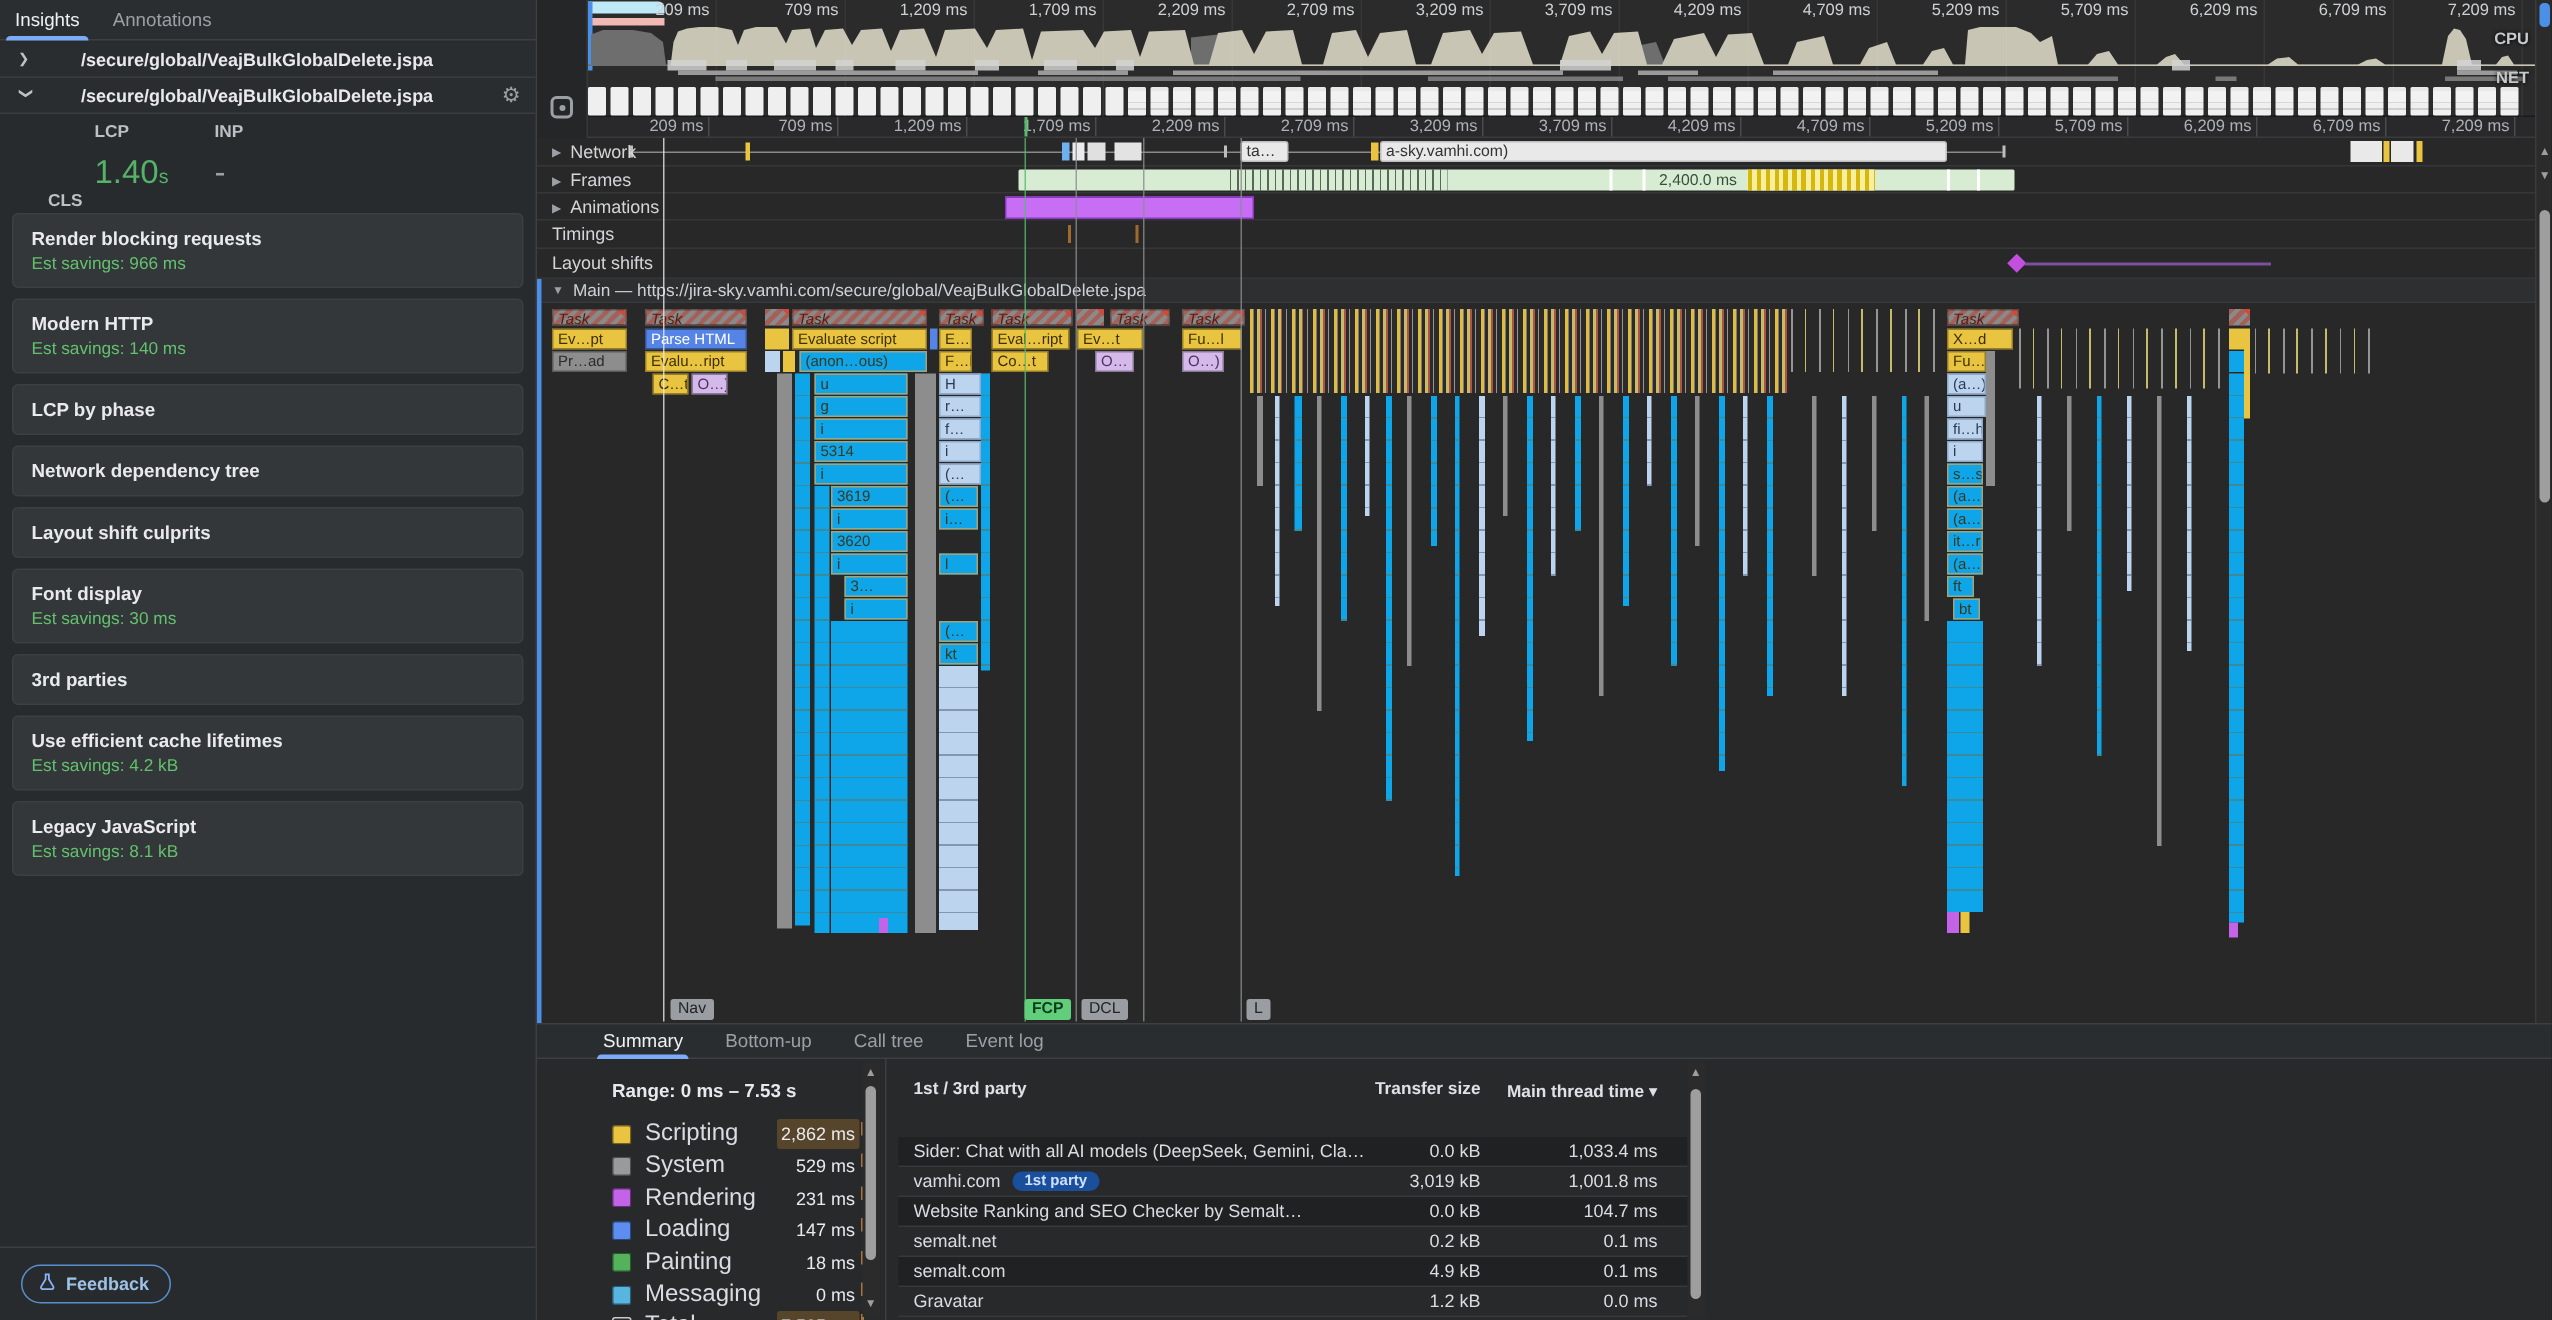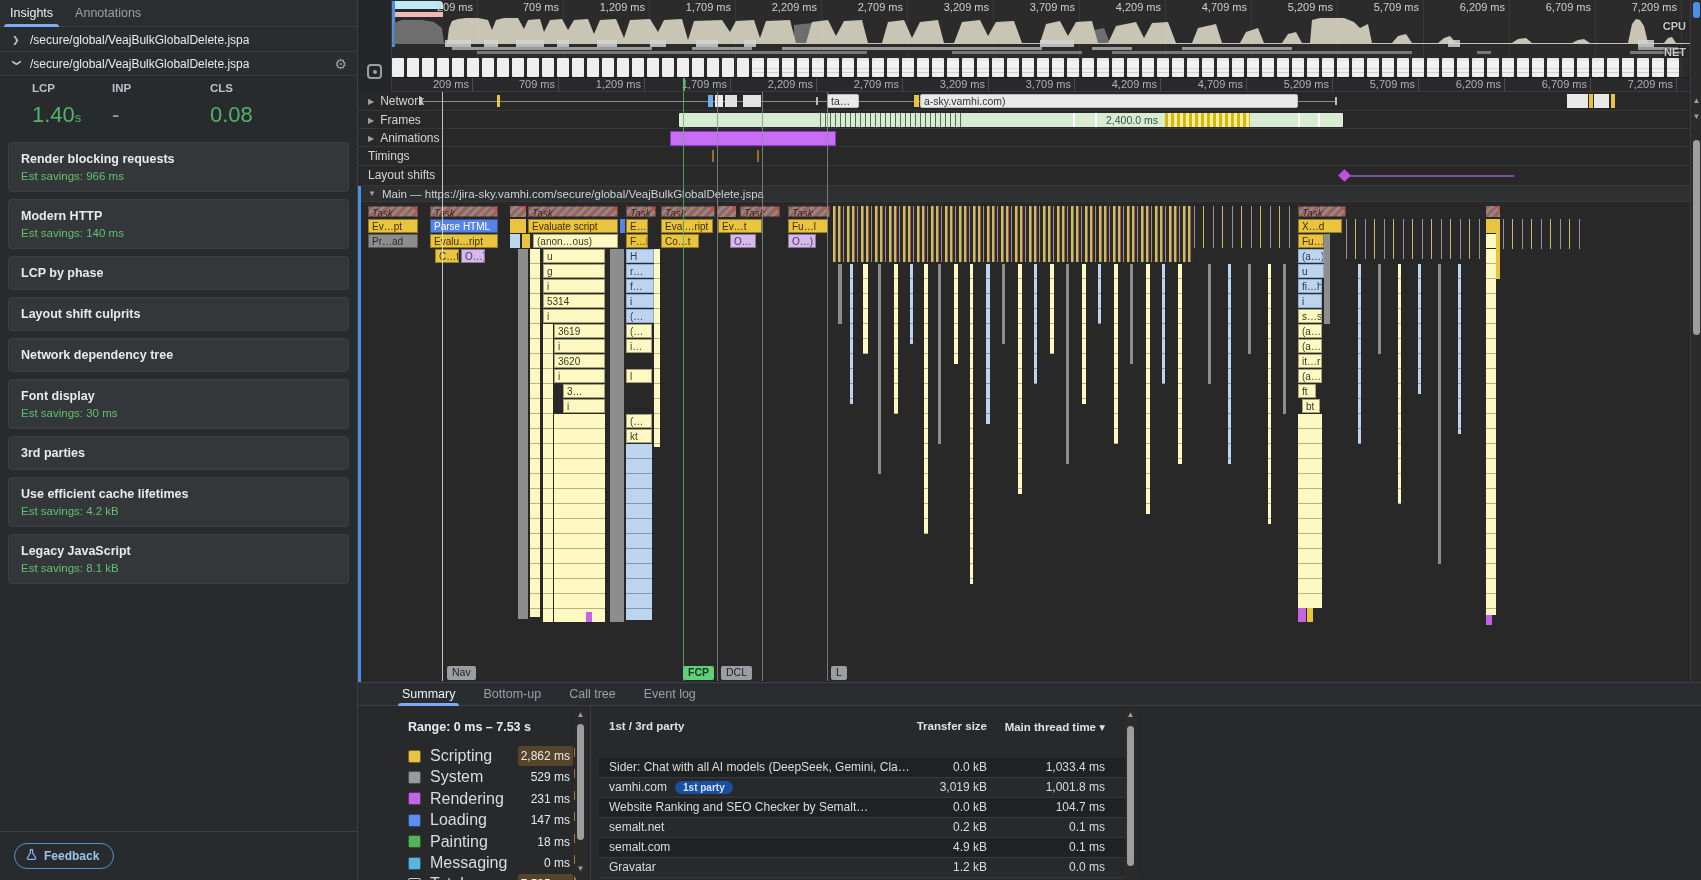--- a/index.html
+++ b/index.html
@@ -12,21 +12,21 @@
     background:#282b2d; border-right:1px solid #3c4043; }
   #sb-tabbar { position:absolute; left:0; top:0; width:100%; height:27px;
     background:#2b2e30; border-bottom:1px solid #3c4043; display:flex; align-items:center; padding-left:10px; gap:22px; }
   .sb-tab { color:#9aa0a6; font-size:12.5px; height:27px; display:flex; align-items:center; position:relative; cursor:pointer; }
   .sb-tab.active { color:#eef1f3; }
   .sb-tab.active::after { content:""; position:absolute; left:-6px; right:-6px; bottom:0; height:3px;
     background:#7cacf8; border-radius:3px 3px 0 0; }
   .url-row { position:absolute; left:0; width:100%; height:24px; border-bottom:1px solid #3a3d40;
     display:flex; align-items:center; padding:0 10px 0 12px; gap:8px; cursor:pointer; background:#2a2d2f; }
   .url-row .chev { color:#bfc3c7; font-size:9px; width:10px; display:inline-block; }
-  .url-row .path { color:#e8eaed; font-weight:normal; font-size:12px; white-space:nowrap; overflow:hidden; }
+  .url-row .path { color:#e8eaed; font-weight:bold; font-size:12px; white-space:nowrap; overflow:hidden;margin-left:24px; }
   .url-row .gear { margin-left:auto; color:#9aa0a6; font-size:14px; cursor:pointer; }
   #metrics { position:absolute; left:0; top:76px; width:100%; height:62px; padding:6px 0 0 32px; }
   .metric { display:inline-block; vertical-align:top; }
   .metric .mlabel { color:#bdc1c6; font-weight:bold; font-size:11.5px; margin-bottom:8px; }
   .metric .mvalue { font-size:22px; color:#9aa0a6; }
   .metric .mvalue.good { color:#54b368; }
   .metric .msuffix { font-size:13px; }
   #insights-list { position:absolute; left:0; top:140px; width:100%; bottom:50px; overflow:hidden; padding:2px 6px 0 6px; }
   .card { background:#33373a; border:1px solid #3c4043; border-radius:4px; margin:0 2px 7px 2px;
     padding:9px 10px 9px 12px; cursor:pointer; }
@@ -92,21 +92,21 @@
     border-bottom:1px solid #38393b; color:#cfd2d4; font-size:11.5px; display:flex; align-items:center; gap:6px; padding-left:10px; cursor:pointer; }
   #main-header .arr { color:#9aa0a6; font-size:8px; }
   #track-accent { position:absolute; left:0; top:186px; width:3px; height:496px; background:#4a8fe8; z-index:6; }
   #flame { position:absolute; left:0; top:202px; width:1332px; height:480px; overflow:hidden; }
   .fbar { position:absolute; font-size:10px; line-height:1.3; overflow:hidden; white-space:nowrap; padding-left:3px; cursor:pointer; }
   .k-task { background:#8a8a8a; color:#46231e; font-style:italic;
     background-image:repeating-linear-gradient(135deg, rgba(186,62,46,.55) 0 3px, transparent 3px 6px); }
   .k-task::after { content:""; position:absolute; right:0; top:0; border-left:5px solid transparent; border-top:5px solid #d04a3a; }
   .k-scr { background:#e9c440; color:#3d2f00; }
   .k-phtml { background:#5584e6; color:#fff; }
-  .k-sframe { background:#fef9c3; color:#39391f; }
+  .k-sframe { background:#0ea5e9; color:#39391f; }
   .k-load { background:#bdd4ef; color:#2b3a55; }
   .k-lav { background:#d5b9ea; color:#4a3360; }
   .k-sys { background:#8d8d8d; color:#2b2b2b; }
   .k-rend { background:#c363e8; }
   .fbar.labeled { border:1px solid rgba(0,0,0,.35); }
   .fbar.labeled.k-sframe { border:1px solid #a4a478; }
   .fbar.labeled.k-load { border:1px solid #8fa9c9; }
   .fbar.tall.k-sframe { background-image:repeating-linear-gradient(180deg, transparent 0 14px, rgba(110,110,70,.5) 14px 15px); }
   .fbar.tall.k-load { background-image:repeating-linear-gradient(180deg, transparent 0 14px, rgba(70,90,120,.5) 14px 15px); }
   .tex { position:absolute; opacity:.95; }
@@ -161,38 +161,38 @@
       <div class="url-row" style="top: 28px;">
         <span class="chev">❯</span>
         <span class="path">/secure/global/VeajBulkGlobalDelete.jspa</span>
       </div>
       <div class="url-row" style="top: 52px;">
         <span class="chev" style="transform: rotate(90deg);">❯</span>
         <span class="path">/secure/global/VeajBulkGlobalDelete.jspa</span>
         <span class="gear">⚙</span>
       </div>
     </div>
-  <div id="metrics"><div class="metric" style="width: 80px;"><div class="mlabel">LCP</div><div class="mvalue good">1.40<span class="msuffix">s</span></div></div><div class="metric" style="width: 98px;"><div class="mlabel">INP</div><div class="mvalue">-</div></div><div class="metric" style="width: 120px;"><div class="mlabel">CLS</div><div class="mvalue good">0.08</div></div></div>
+  <div id="metrics"><div class="metric" style="width: 80px; margin-left: 31px;"><div class="mlabel">LCP</div><div class="mvalue good">1.40<span class="msuffix">s</span></div></div><div class="metric" style="width: 98px;"><div class="mlabel">INP</div><div class="mvalue">-</div></div><div class="metric" style="width: 120px;"><div class="mlabel">CLS</div><div class="mvalue good">0.08</div></div></div>
   <div id="insights-list">
       <div class="card">
         <div class="ctitle">Render blocking requests</div>
         <div class="csave">Est savings: 966 ms</div>
       </div>
       <div class="card">
         <div class="ctitle">Modern HTTP</div>
         <div class="csave">Est savings: 140 ms</div>
       </div>
       <div class="card">
         <div class="ctitle">LCP by phase</div>
       </div>
       <div class="card">
+        <div class="ctitle">Network dependency tree</div>
+      </div>
+      <div class="card">
         <div class="ctitle">Layout shift culprits</div>
-      </div>
-      <div class="card">
-        <div class="ctitle">Network dependency tree</div>
       </div>
       <div class="card">
         <div class="ctitle">Font display</div>
         <div class="csave">Est savings: 30 ms</div>
       </div>
       <div class="card">
         <div class="ctitle">3rd parties</div>
       </div>
       <div class="card">
         <div class="ctitle">Use efficient cache lifetimes</div>

